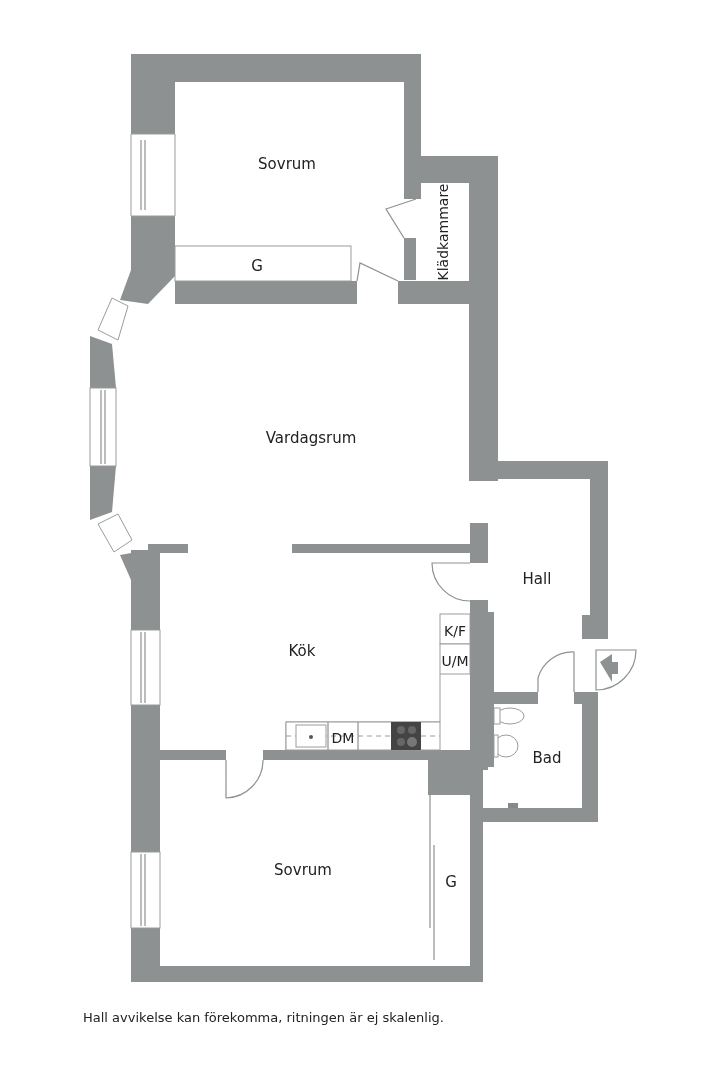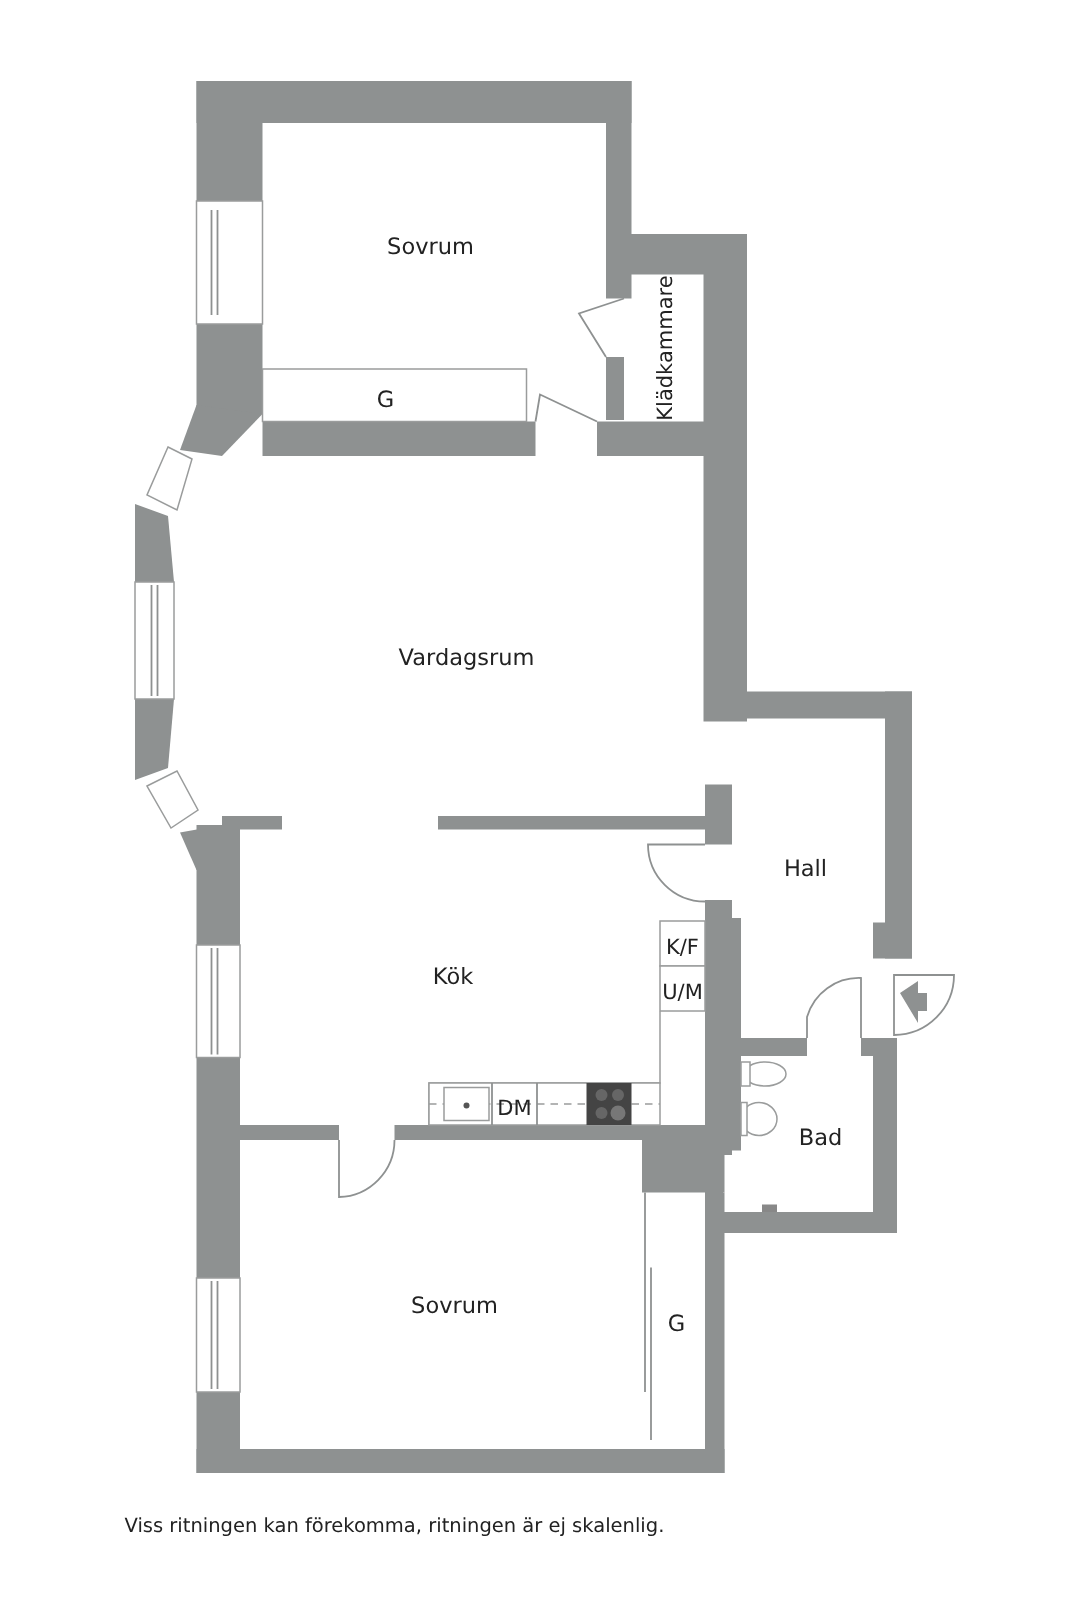--- a/index.html
+++ b/index.html
@@ -129,13 +129,13 @@
     <text class="lbl" x="302" y="656" text-anchor="middle">Kök</text>
     <text class="lbl-s" x="455" y="636" text-anchor="middle">K/F</text>
     <text class="lbl-s" x="455" y="666" text-anchor="middle">U/M</text>
     <text class="lbl-s" x="343" y="743" text-anchor="middle">DM</text>
     <text class="lbl" x="547" y="763" text-anchor="middle">Bad</text>
     <text class="lbl" x="303" y="875" text-anchor="middle">Sovrum</text>
     <text class="lbl" x="451" y="887" text-anchor="middle">G</text>
   </g>
 </svg>
 
-<div class="disclaimer">Viss ritningen kan förekomma, ritningen är ej skalenlig.</div>
+<div class="disclaimer">Hall avvikelse kan förekomma, ritningen är ej skalenlig.</div>
 
 </body></html>

